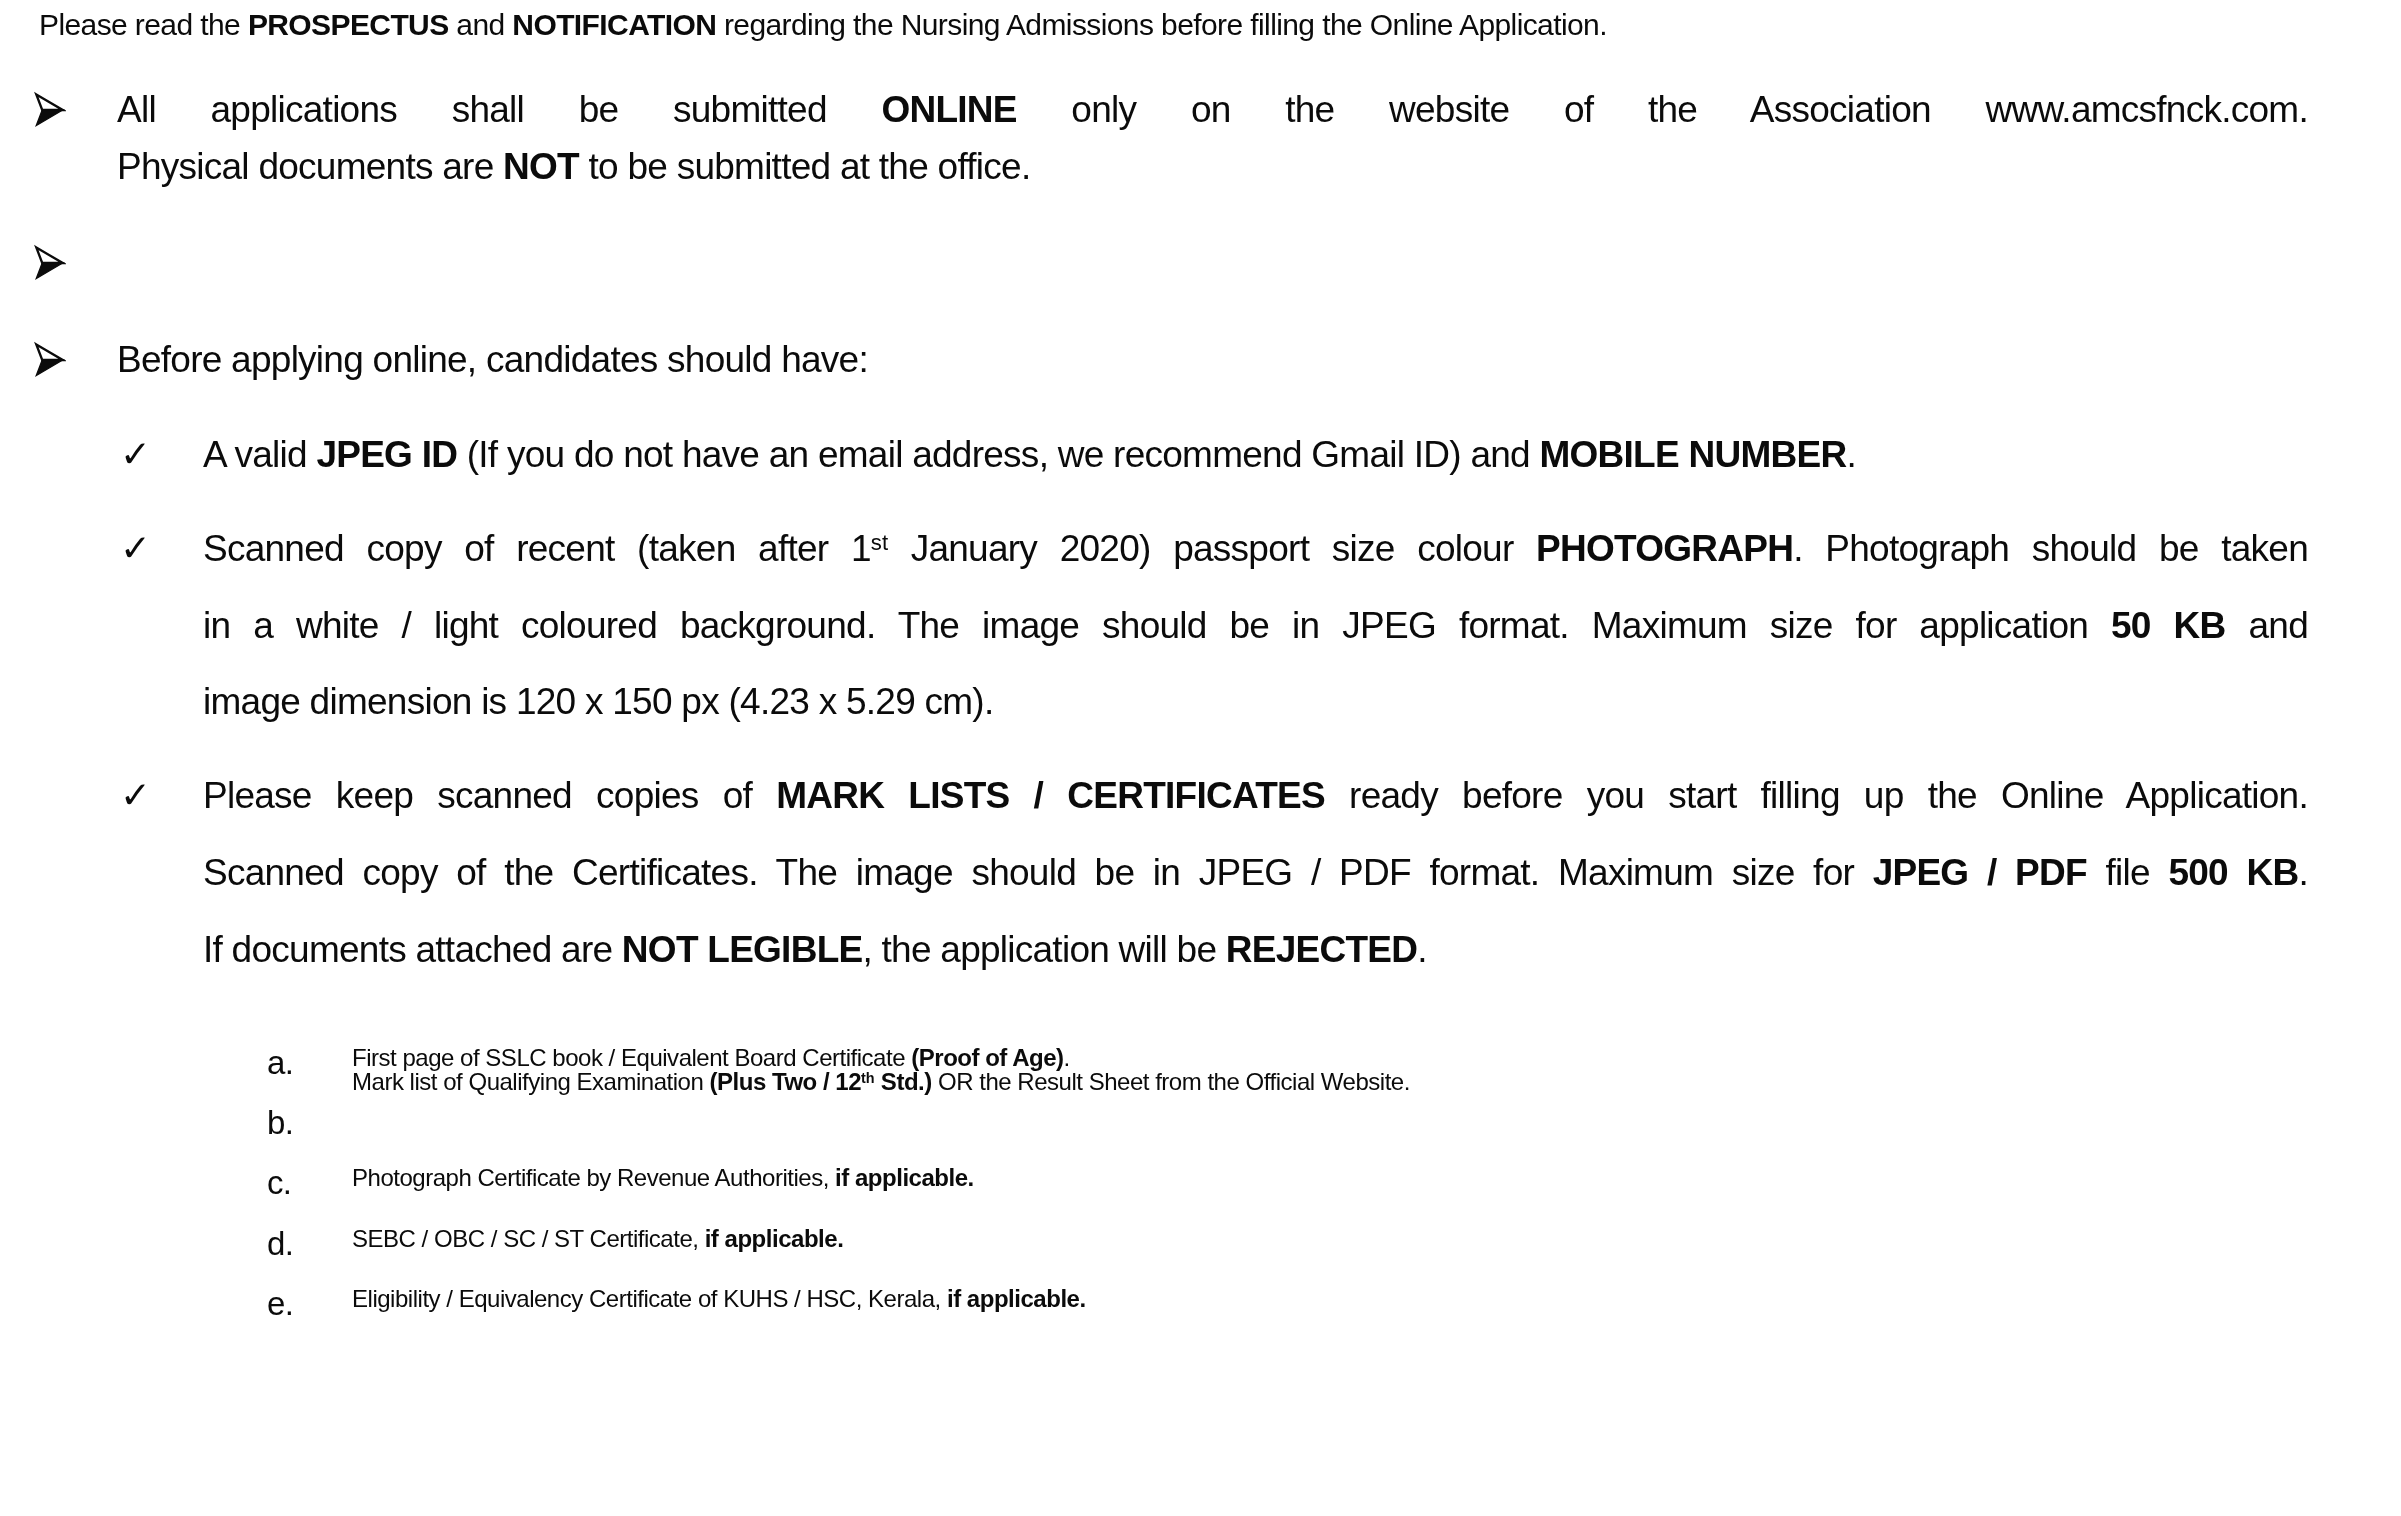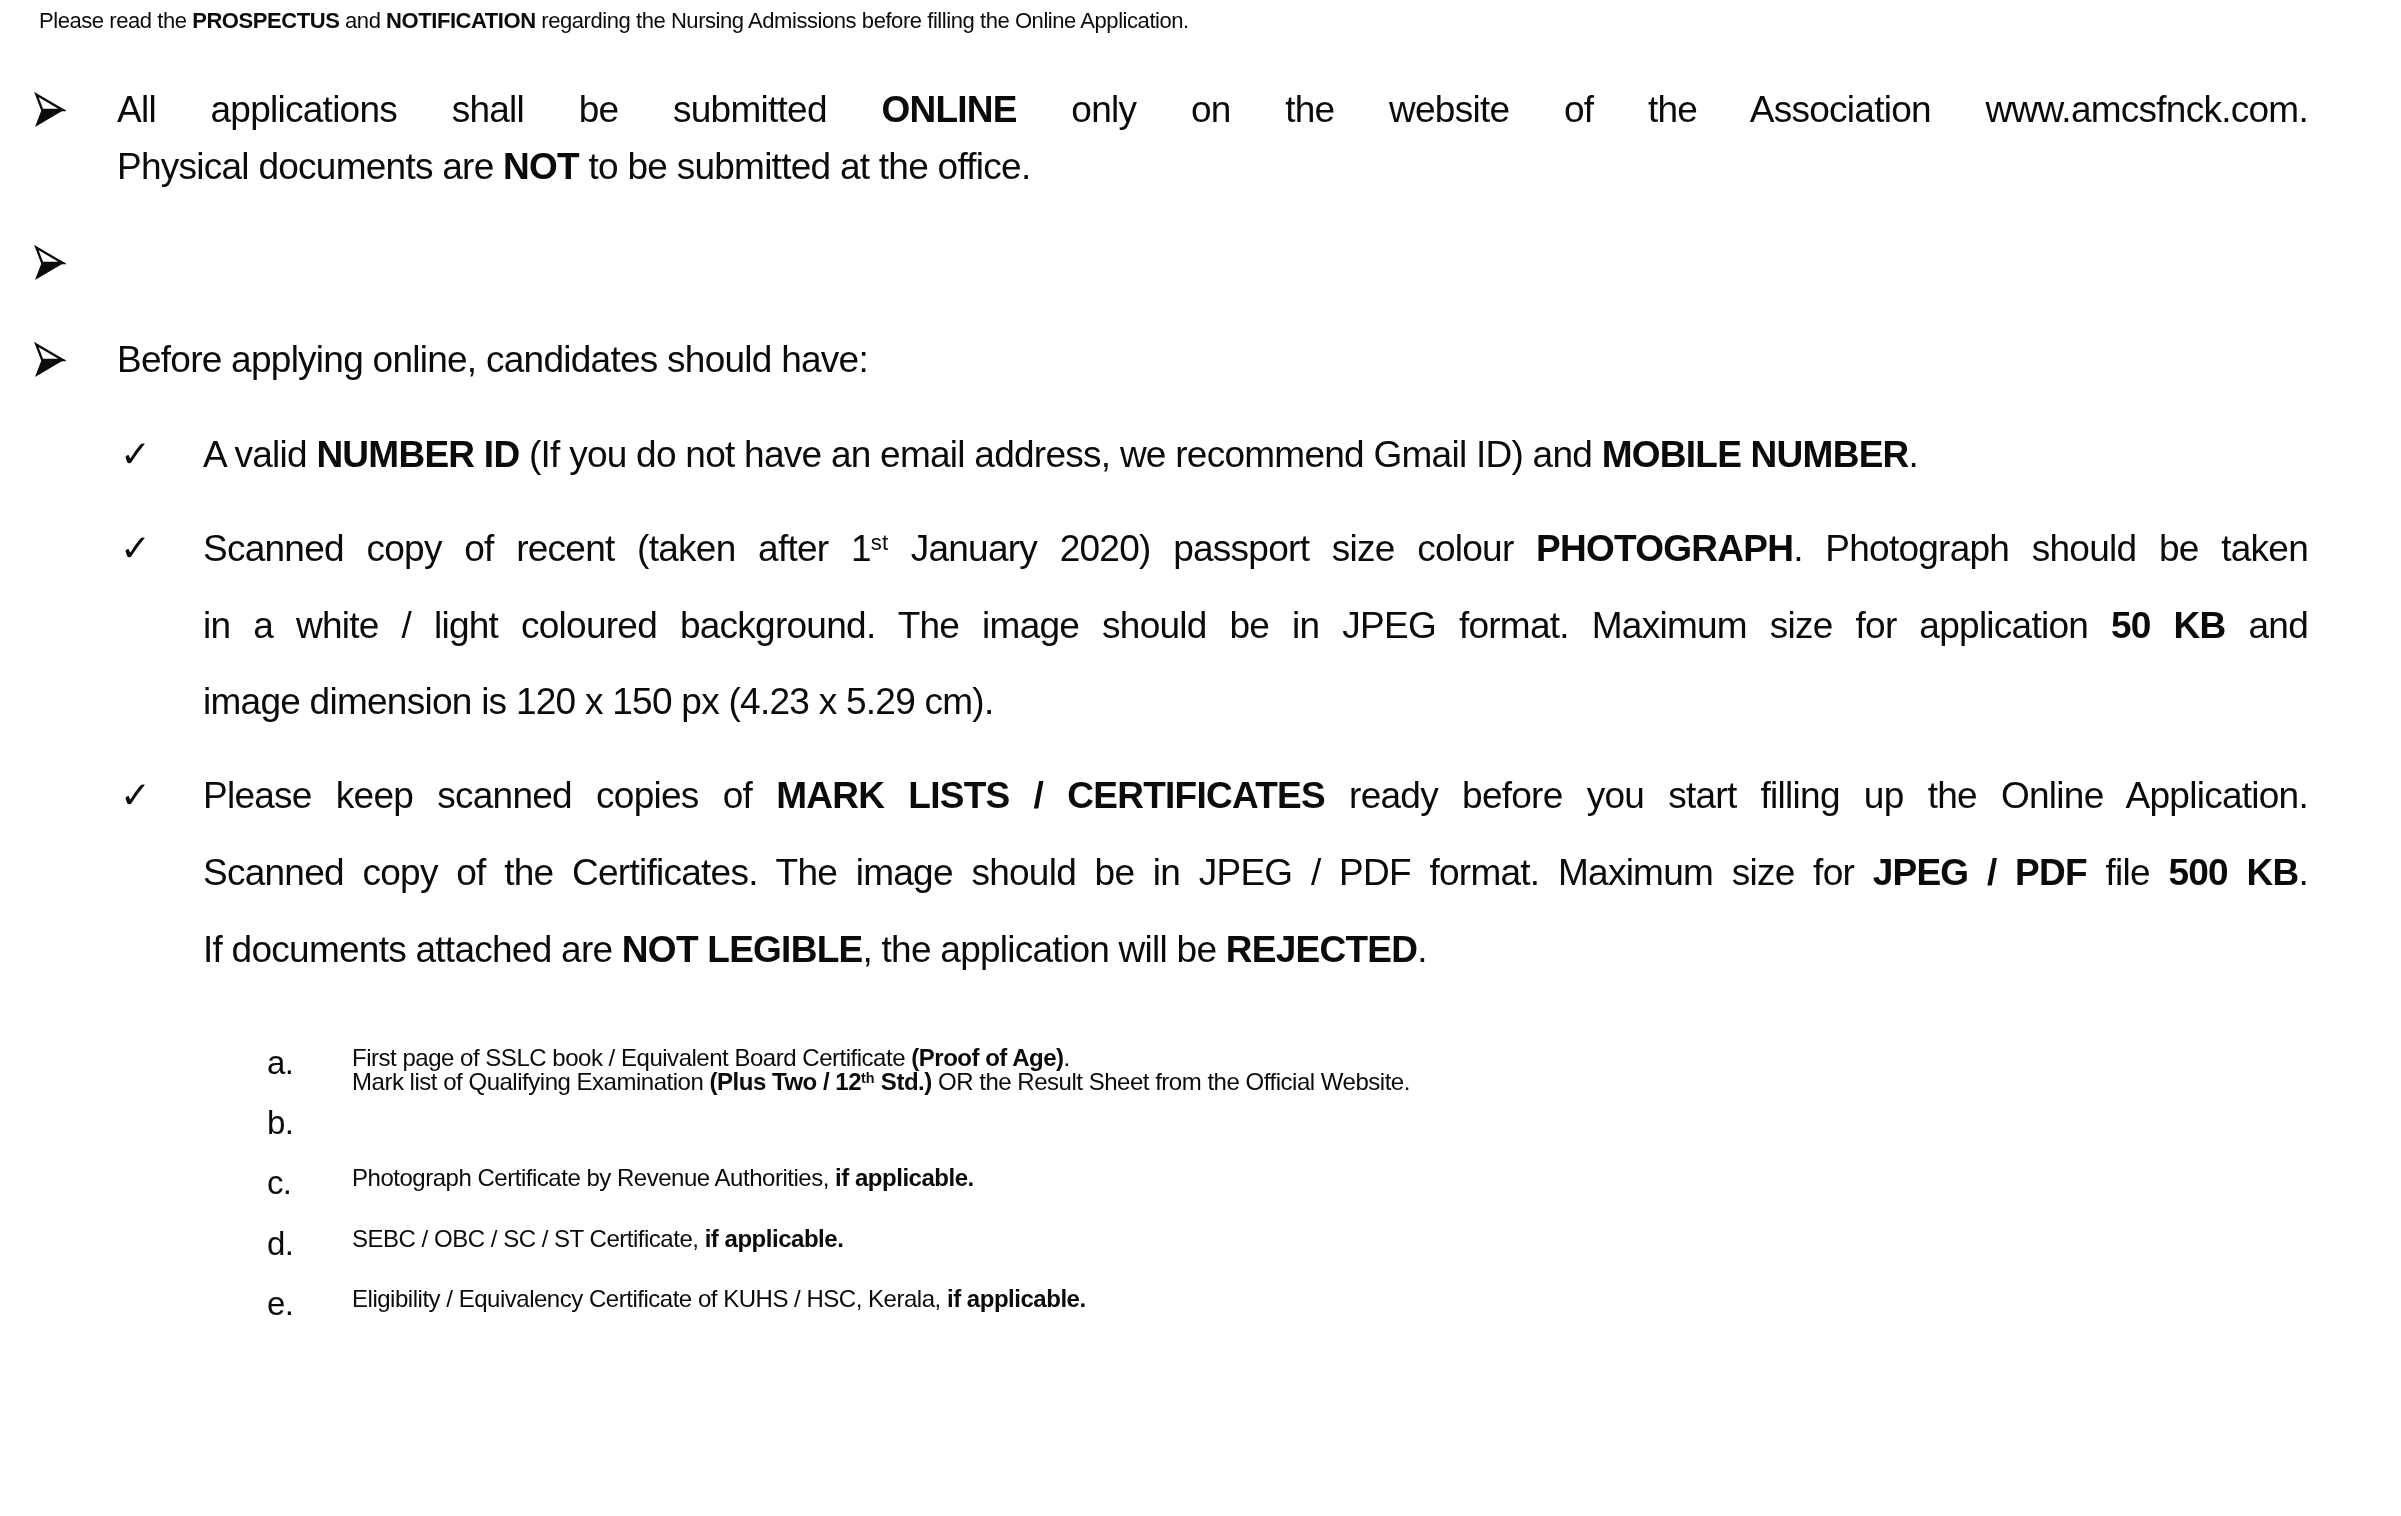--- a/index.html
+++ b/index.html
@@ -8,21 +8,21 @@
     font-family:"Liberation Sans","DejaVu Sans",sans-serif;
     color:#0b0b0b;
   }
   .page{position:relative;width:2401px;height:1517px;background:#fff;overflow:hidden;}
   .line{
     position:absolute;
     line-height:1.15;
     letter-spacing:-0.02em;
     white-space:normal;
   }
-  .hdr{font-size:22px;left:39px;right:93px;}
+  .hdr{font-size:30px;left:39px;right:93px;}
   .bt{font-size:37px;left:117px;right:93px;}   
   .ct{font-size:37px;left:203px;right:93px;}   
   .lt{font-size:24px;left:352px;right:93px;}   
   .ll{font-size:33px;left:267px;width:64px;}    
   .just{text-align:justify;text-align-last:justify;}
   .b{font-weight:bold;}
   .sup{font-size:0.6em;position:relative;top:-0.48em;letter-spacing:0;}
   .arrow{position:absolute;left:33px;width:33px;height:38px;}
   .chk{position:absolute;left:120px;font-size:37px;line-height:1.15;}
 </style>
@@ -54,21 +54,21 @@
   <svg class="arrow" style="top:341px" viewBox="0 0 100 110">
     <polygon points="10,8 90,55 28,55" fill="#ffffff" stroke="#0b0b0b" stroke-width="7" stroke-linejoin="miter"></polygon>
     <polygon points="28,55 90,55 10,102" fill="#0b0b0b" stroke="#0b0b0b" stroke-width="4"></polygon>
   </svg>
   <div class="line bt" style="top:339px">
     <span>Before applying online, candidates should have:</span>
   </div>
 
   <span class="chk" style="top:434px">✓</span>
   <div class="line ct" style="top:434px">
-    <span>A valid </span><span class="b">NUMBER ID</span><span> (If you do not have an email address, we recommend Gmail ID) and </span><span class="b">MOBILE NUMBER</span><span>.</span>
+    <span>A valid </span><span class="b">JPEG ID</span><span> (If you do not have an email address, we recommend Gmail ID) and </span><span class="b">MOBILE NUMBER</span><span>.</span>
   </div>
 
   <span class="chk" style="top:528px">✓</span>
   <div class="line ct just" style="top:528px">
     <span>Scanned copy of recent (taken after 1</span><span class="sup">st</span><span> January 2020) passport size colour </span><span class="b">PHOTOGRAPH</span><span>. Photograph should be taken</span>
   </div>
   <div class="line ct just" style="top:605px">
     <span>in a white / light coloured background. The image should be in JPEG format. Maximum size for application </span><span class="b">50 KB</span><span> and</span>
   </div>
   <div class="line ct" style="top:681px">

